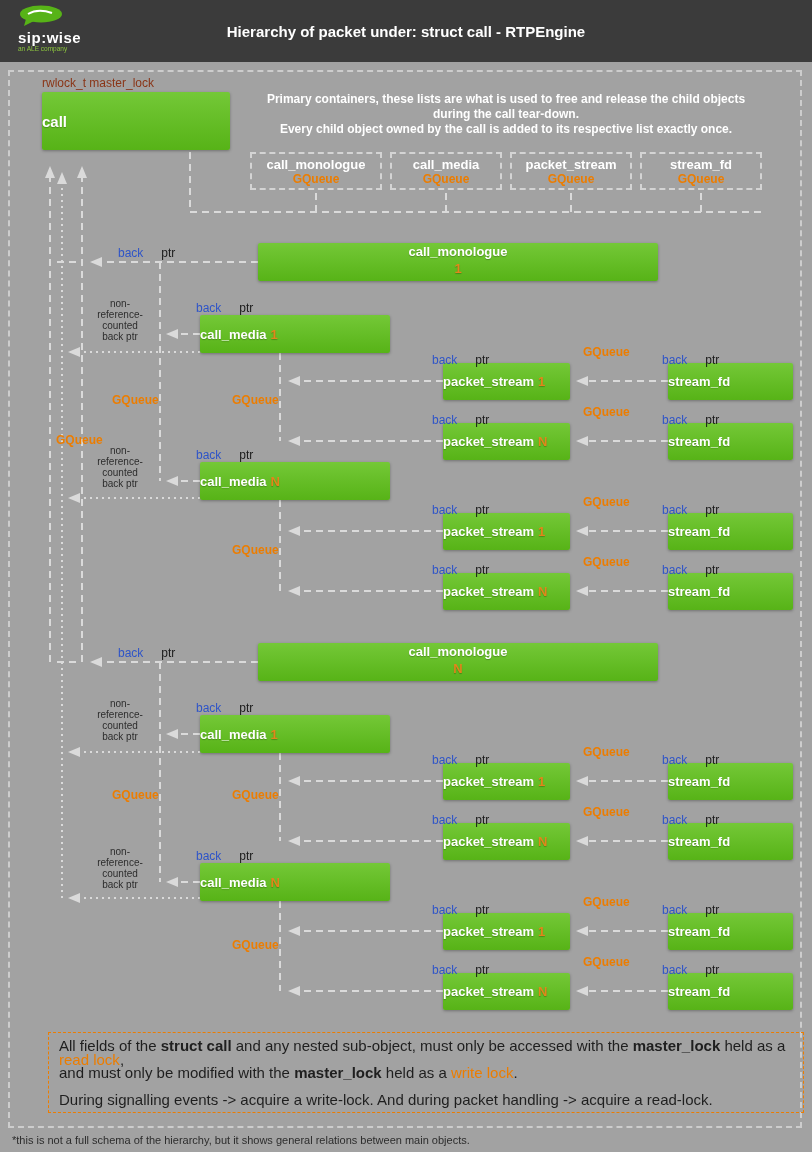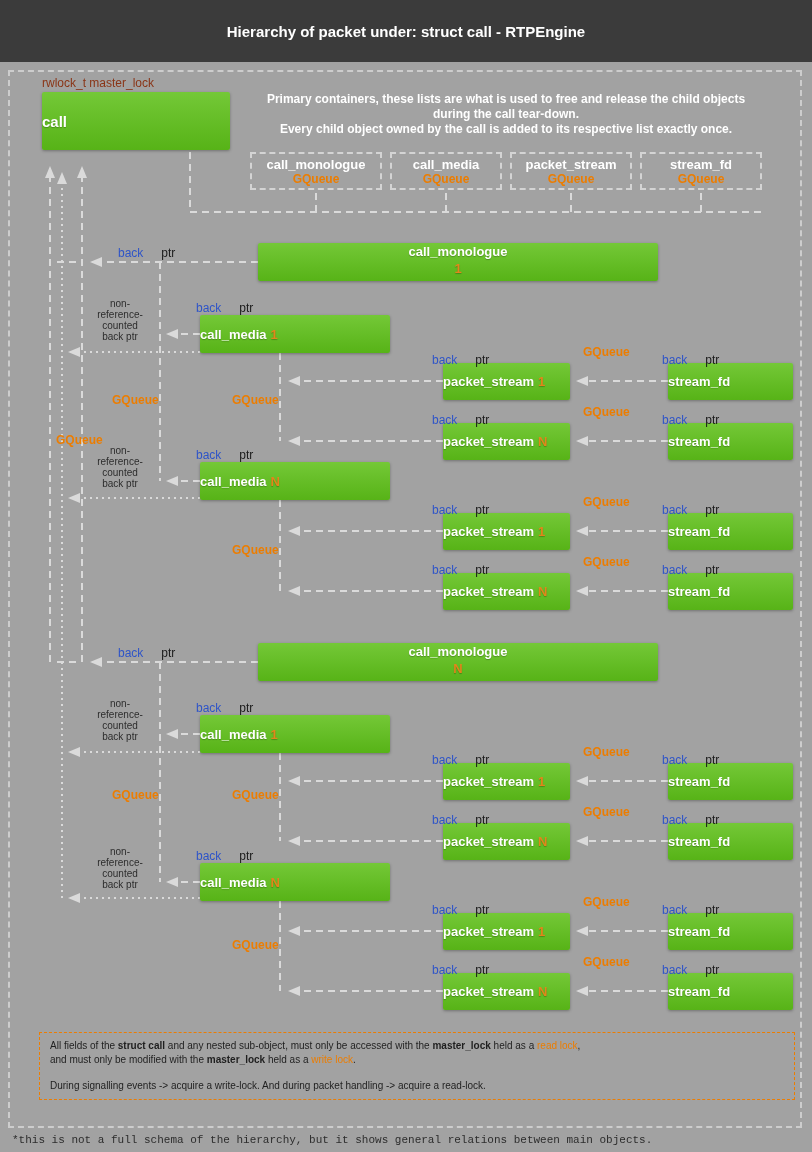--- a/index.html
+++ b/index.html
@@ -38,33 +38,42 @@
     align-items:center;justify-content:center;z-index:2;}
   .cname{color:#fff;font-weight:bold;font-size:13px;line-height:15px;}
   .ctype{color:var(--orange,#ec7d01);font-weight:bold;font-size:12px;line-height:14px;}
 
   .bp{position:absolute;font-size:12px;white-space:nowrap;z-index:3;}
   .bp .bk{color:var(--blue,#2e54c8);}
   .bp .pt{color:#1c1c1c;margin-left:18px;}
   .gq{position:absolute;font-size:12px;font-weight:bold;color:var(--orange,#ec7d01);z-index:3;white-space:nowrap;}
   .nonref{position:absolute;left:88px;width:64px;text-align:center;font-size:10px;line-height:11px;color:#2d2d2d;z-index:3;}
 
-  .legend{position:absolute;left:39px;top:1032px;width:756px;border:1px dashed var(--orange,#ec7d01);
-    padding:6px 10px;font-size:10px;line-height:13.5px;color:#1f1f1f;z-index:2;}
+  .legend{position:absolute;left:48px;top:1032px;width:756px;border:1px dashed var(--orange,#ec7d01);
+    padding:6px 10px;font-size:15px;line-height:13.5px;color:#1f1f1f;z-index:2;}
   .legend .b{font-weight:bold;}
   .legend .o{color:var(--orange,#ec7d01);}
   .legend .gap{height:13px;}
-  .footnote{position:absolute;left:12px;top:1134px;font-size:11px;color:#2d2d2d;z-index:2;font-family:Liberation Mono, monospace;}
+  .footnote{position:absolute;left:12px;top:1134px;font-size:11px;color:#2d2d2d;z-index:2;}
 </style>
 </head>
 <body>
 
 <div id="screen">
 
   <header>
+    <div class="logo">
+      <svg width="46" height="22" viewBox="0 0 46 22">
+        <ellipse cx="23" cy="9" rx="21" ry="8.5" fill="#57b317"></ellipse>
+        <polygon points="8,14 16,16 6,21" fill="#57b317"></polygon>
+        <path d="M10,9 Q20,3 34,8" stroke="#fff" stroke-width="2" fill="none"></path>
+      </svg>
+      <div class="logo-name">sip:wise</div>
+      <div class="logo-tag">an ALE company</div>
+    </div>
     <div class="title">Hierarchy of packet under: struct call - RTPEngine</div>
   </header>
 
   <div class="outer"></div>
 
   <svg id="wires" width="812" height="1152">
     <defs>
       <marker id="arr" markerUnits="userSpaceOnUse" markerWidth="12" markerHeight="10" viewBox="0 0 12 10" refX="10" refY="5" orient="auto">
         <path d="M0,0 L12,5 L0,10 Z" fill="#dadada"></path>
       </marker>

